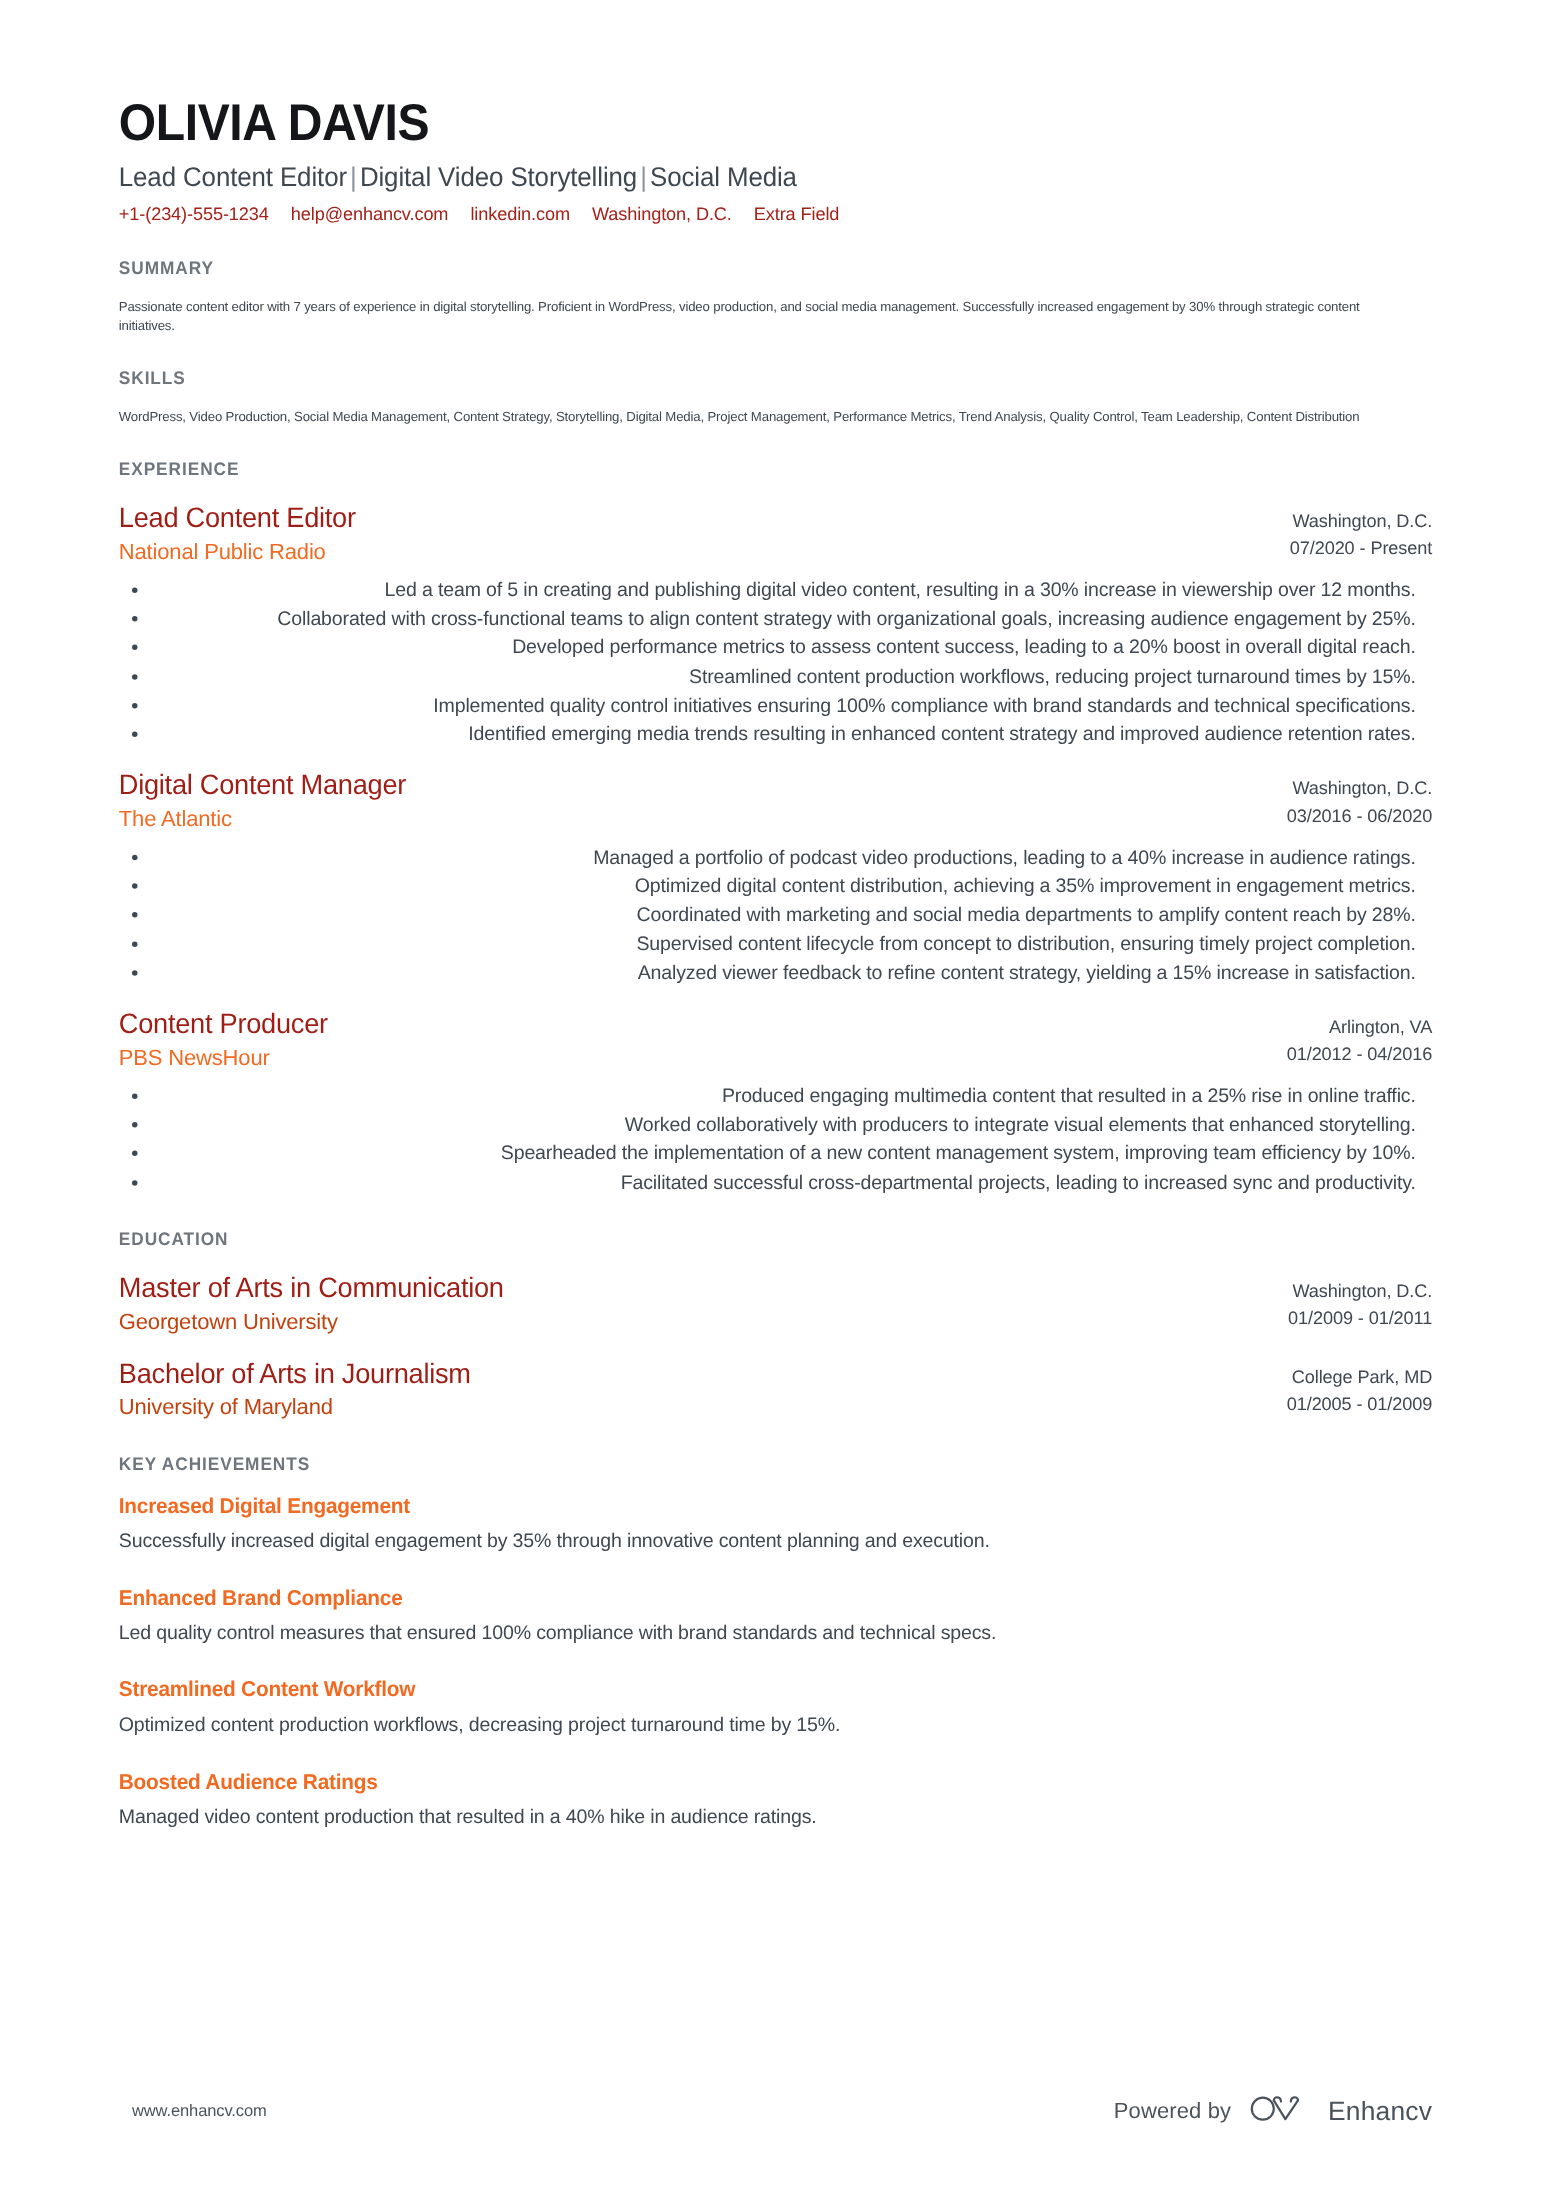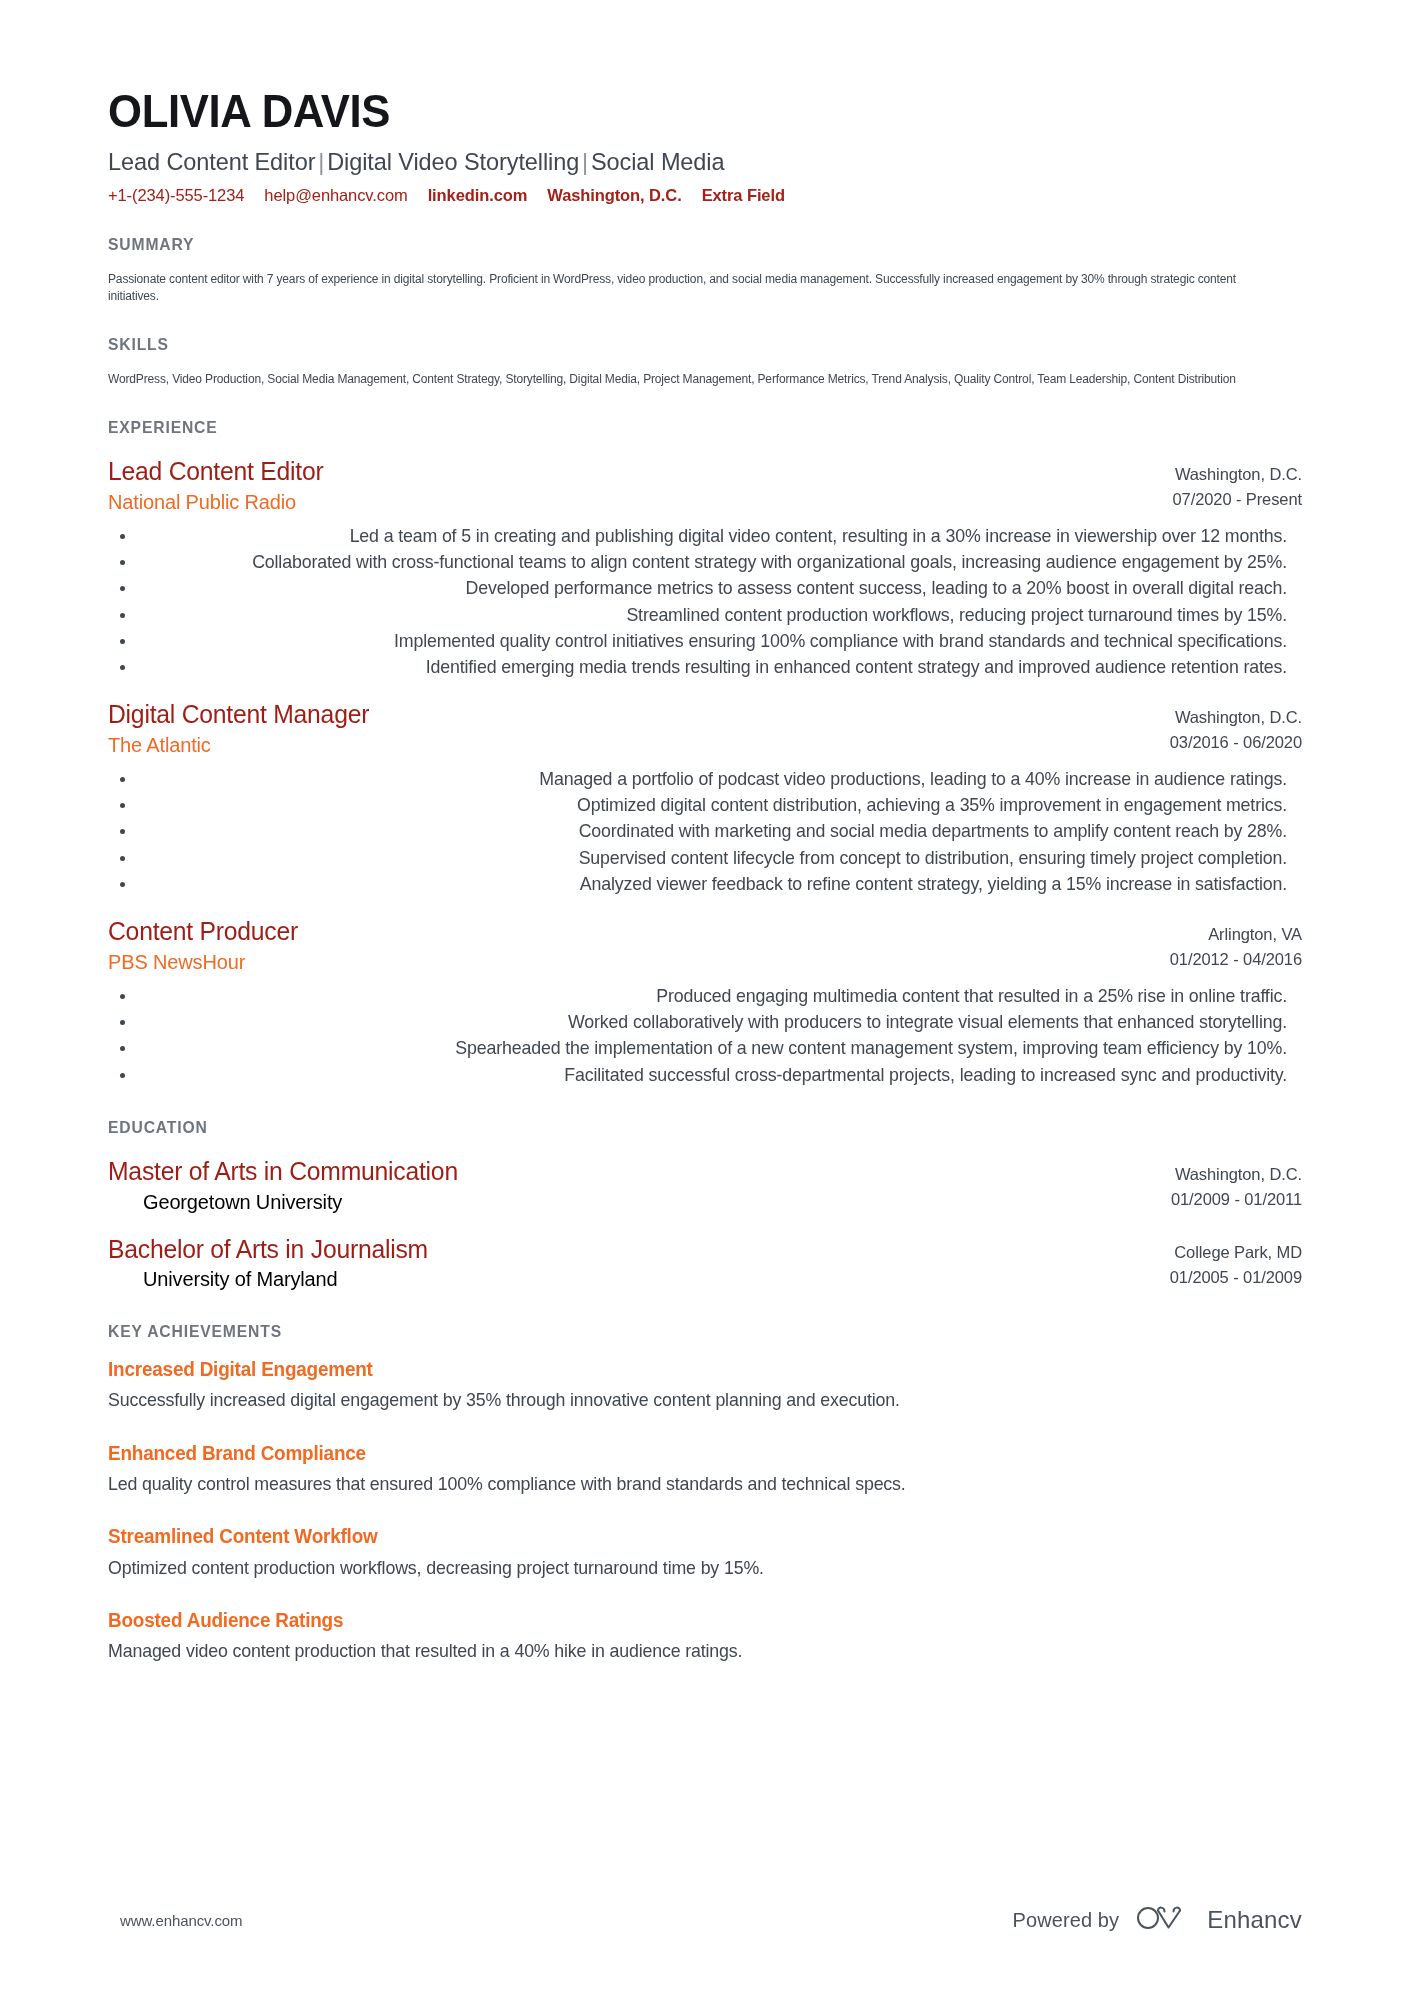--- a/index.html
+++ b/index.html
@@ -61,21 +61,21 @@
     flex-wrap: wrap;
     column-gap: 20px;
     row-gap: 3px;
   }
   .contact-item {
     font-size: 16.5px;
     color: #a32118;
     letter-spacing: -0.1px;
     white-space: nowrap;
   }
-  .contact-item.bold { font-weight: 700; }
+  .contact-item.bold { font-weight: 400; }
 
   
   .section { margin-top: 30px; }
   .section-title {
     font-size: 16.5px;
     font-weight: 700;
     color: #6e757c;
     letter-spacing: 0.9px;
     text-transform: uppercase;
     transform: scaleX(0.95);
@@ -114,21 +114,21 @@
     transform: scaleX(0.97);
     transform-origin: left center;
   }
   .entry-sub {
     margin-top: 3px;
     font-size: 20px;
     color: #f26a21;
     line-height: 1.25;
     letter-spacing: -0.15px;
   }
-  .entry-sub.muted { color: #000000; margin-left: 35px; }
+  .entry-sub.muted { color: #c2410c; }
 
   .meta-line {
     font-size: 16.5px;
     color: #3f4750;
     line-height: 1.52;
     letter-spacing: -0.1px;
     white-space: nowrap;
   }
 
   ul.bullets {

